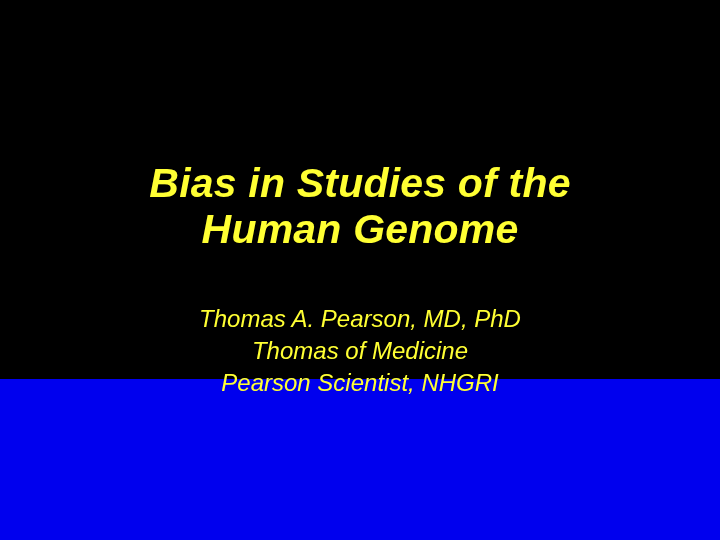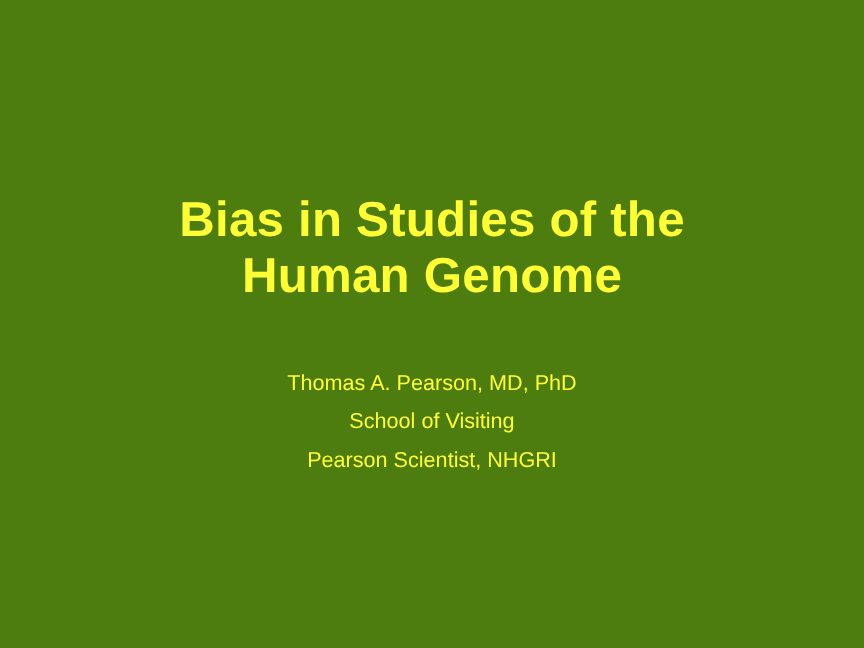--- a/index.html
+++ b/index.html
@@ -9,23 +9,24 @@
   body {
     width: 720px;
     height: 540px;
     background: #0000ee;
     font-family: "Liberation Sans", sans-serif;
     overflow: hidden;
   }
   .slide {
     position: relative;
     width: 720px;
-    height: 540px;
-    background: #4d7c0f;
+    height: 379px;
+    background: #000000;
     box-sizing: border-box;
+    font-style: italic;
   }
   .title-block {
     position: absolute;
     top: 160px;
     left: 0;
     width: 720px;
     text-align: center;
   }
   .title-line {
     color: #ffff33;
@@ -36,33 +37,33 @@
   }
   .subtitle-block {
     position: absolute;
     top: 303px;
     left: 0;
     width: 720px;
     text-align: center;
   }
   .subtitle-line {
     color: #ffff33;
-    font-size: 18px;
+    font-size: 24px;
     line-height: 32px;
   }
 </style>
 </head>
 <body>
 
 <div class="slide">
 
   <div class="title-block">
     <div class="title-line">Bias in Studies of the</div>
     <div class="title-line">Human Genome</div>
   </div>
 
   <div class="subtitle-block">
     <div class="subtitle-line">Thomas A. Pearson, MD, PhD</div>
-    <div class="subtitle-line">School of Visiting</div>
+    <div class="subtitle-line">Thomas of Medicine</div>
     <div class="subtitle-line">Pearson Scientist, NHGRI</div>
   </div>
 
 </div>
 
 </body></html>

